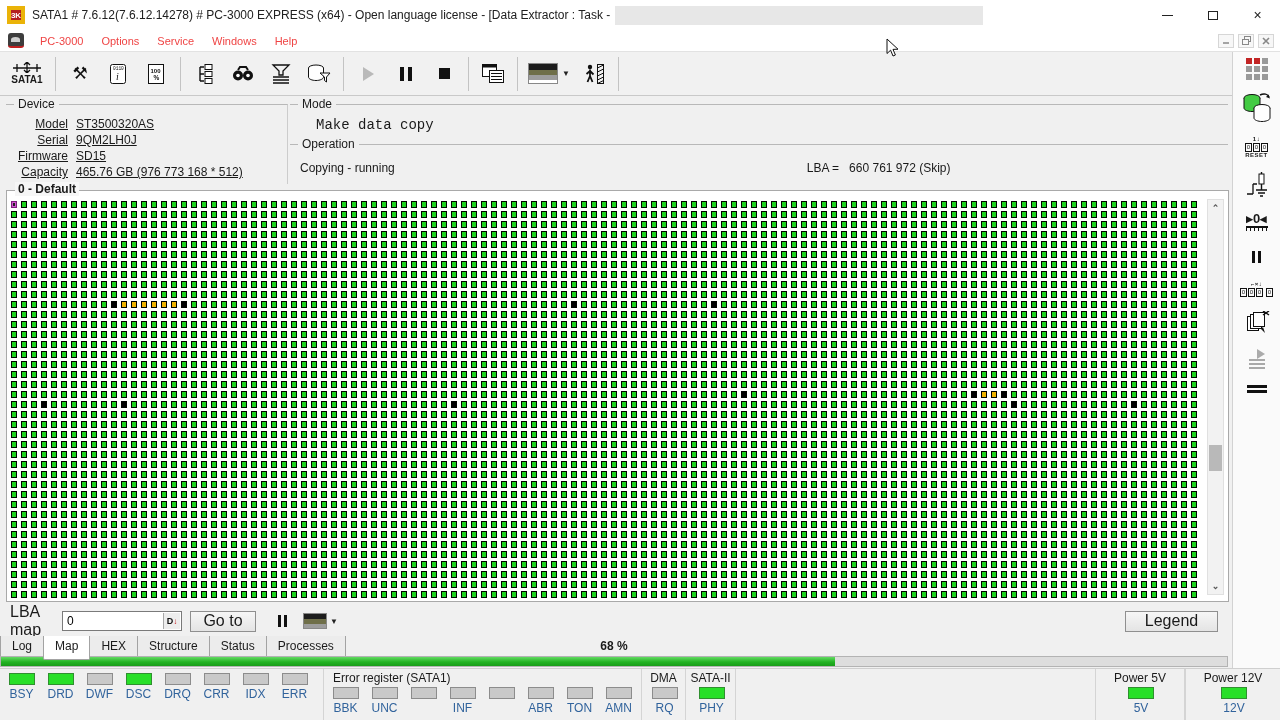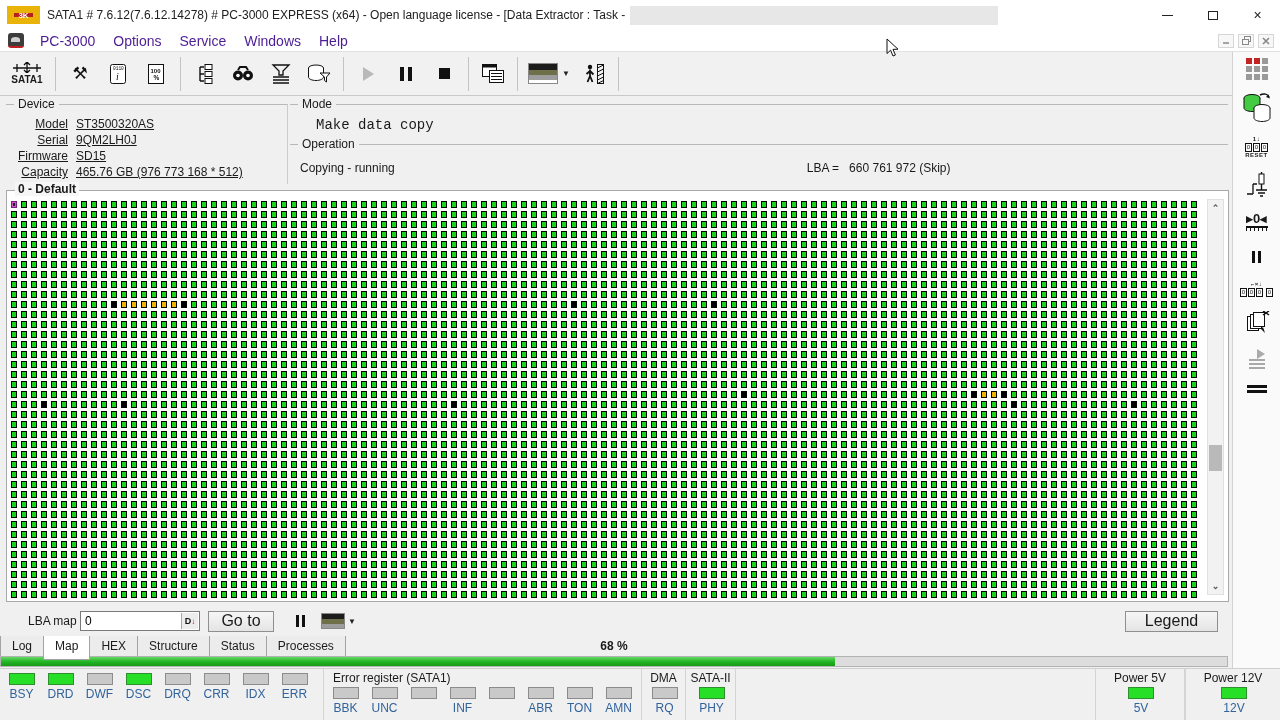--- a/index.html
+++ b/index.html
@@ -2,34 +2,34 @@
 <html style="--cell-good: #1dd21d; --cell-defect: #000000; --cell-slow: #f0b400; --cell-marker: #cc55cc;"><head>
 <meta charset="utf-8">
 <style>
   * { margin:0; padding:0; box-sizing:border-box; }
   html,body { width:1280px; height:720px; overflow:hidden; }
   body { font-family:"Liberation Sans", sans-serif; font-size:12px; color:#1a1a1a; background:#f0f0f0; }
   #window { position:relative; width:1280px; height:720px; background:#f0f0f0; }
 
   
   .titlebar { position:absolute; top:0; left:0; width:1280px; height:30px; background:#ffffff; display:flex; align-items:center; padding-left:7px; }
-  .app-icon { width:33px; height:18px; background:#b51f1f; border:7px solid #eab308; color:#fff; font-size:8px; font-weight:bold; display:flex; align-items:center; justify-content:center; margin-right:7px; }
+  .app-icon { width:18px; height:18px; background:#b51f1f; border:4px solid #eab308; color:#fff; font-size:8px; font-weight:bold; display:flex; align-items:center; justify-content:center; margin-right:7px; }
   .title-text { font-size:12px; color:#202020; white-space:nowrap; }
   .redact { width:368px; height:19px; background:#e7e7e7; margin-left:5px; }
   .winbtns { margin-left:auto; display:flex; height:30px; }
   .winbtn { width:45px; height:30px; display:flex; align-items:center; justify-content:center; }
   .glyph-min { width:11px; height:0; border-top:1px solid #222; }
   .glyph-max { width:10px; height:9px; border:1px solid #222; }
   .glyph-close { font-size:14px; color:#222; line-height:1; }
 
   
   .menubar { position:absolute; top:30px; left:0; width:1280px; height:22px; background:#ffffff; border-bottom:1px solid #e2e2e2; display:flex; align-items:center; }
   .menu-appicon { width:16px; height:15px; margin:0 7px 0 8px; background:#3d3d3d; border-radius:3px; border-bottom:2px solid #c02020; position:relative; }
   .menu-appicon::after { content:""; position:absolute; left:3px; top:4px; width:9px; height:5px; background:#cfcfcf; border-radius:50% 50% 0 0; }
-  .menu-item { padding:2px 9px; font-size:14px; color:#4c1d95; }
+  .menu-item { padding:2px 9px; font-size:11px; color:#ef4444; }
   .mdi-controls { margin-left:auto; display:flex; gap:4px; padding-right:6px; }
   .mdi-btn { width:16px; height:14px; border:1px solid #d6d6d6; background:#f7f7f7; display:flex; align-items:center; justify-content:center; }
 
   
   .toolbar { position:absolute; top:52px; left:0; width:1280px; height:44px; background:#f1f1f1; border-bottom:1px solid #c9c9c9; display:flex; align-items:center; padding-left:4px; }
   .tbtn { min-width:38px; height:38px; display:flex; flex-direction:column; align-items:center; justify-content:center; gap:1px; }
   .tsep { width:1px; height:34px; background:#c3c3c3; margin:0 5px; }
   .sata-label { font-size:10px; font-weight:bold; letter-spacing:0; }
   .uglyph { font-size:17px; line-height:1; color:#111; }
   .play-tri { width:0; height:0; border-left:11px solid #b9b9b9; border-top:7px solid transparent; border-bottom:7px solid transparent; }
@@ -85,21 +85,21 @@
   .mapgrid i.t1 { background:var(--cell-defect,#000); }
   .mapgrid i.t2 { background:var(--cell-slow,#f0b400); }
   .mapgrid i.t3 { background:radial-gradient(circle, #202020 0 42%, var(--cell-marker,#cc55cc) 44%); border-color:#7d1b7d; }
   .vscroll { position:absolute; right:4px; top:8px; width:17px; height:396px; background:#f2f2f2; border:1px solid #e0e0e0; }
   .varrow { position:absolute; left:0; width:15px; height:16px; display:flex; align-items:center; justify-content:center; color:#555; font-size:9px; background:#f2f2f2; }
   .varrow.up { top:0; } .varrow.down { bottom:0; }
   .vthumb { position:absolute; left:1px; top:245px; width:13px; height:26px; background:#b9b9b9; }
 
   
   .bottomrow { position:absolute; left:0; top:510px; width:1232px; height:30px; display:flex; align-items:center; }
-  .lba-label { margin-left:28px; font-size:12px; width:52px; }
+  .lba-label { margin-left:10px; font-size:16px; width:52px; }
   .lba-input-wrap { position:relative; width:120px; height:20px; border:1px solid #7a7a7a; background:#fff; display:flex; align-items:center; }
   .lba-input { border:none; outline:none; width:98px; height:16px; font-family:"Liberation Sans",sans-serif; font-size:12px; padding-left:4px; }
   .dbtn { position:absolute; right:1px; top:1px; width:17px; height:16px; background:#ededed; border-left:1px solid #a8a8a8; font-size:9px; font-weight:bold; display:flex; align-items:center; justify-content:center; }
   .dbtn b { color:#111; } .dbtn s { text-decoration:none; color:#c31212; font-size:8px; }
   .btn { height:21px; border:1px solid #8f8f8f; background:linear-gradient(#f6f6f6,#e4e4e4); font-size:16px; display:flex; align-items:center; justify-content:center; }
   .goto-btn { width:66px; margin-left:8px; }
   .bpause { display:flex; gap:3px; margin-left:22px; }
   .bpause i { display:block; width:3px; height:12px; background:#111; }
   .mapthumb.small { width:24px; height:16px; margin-left:16px; }
   .legend-btn { position:absolute; right:14px; width:93px; }

